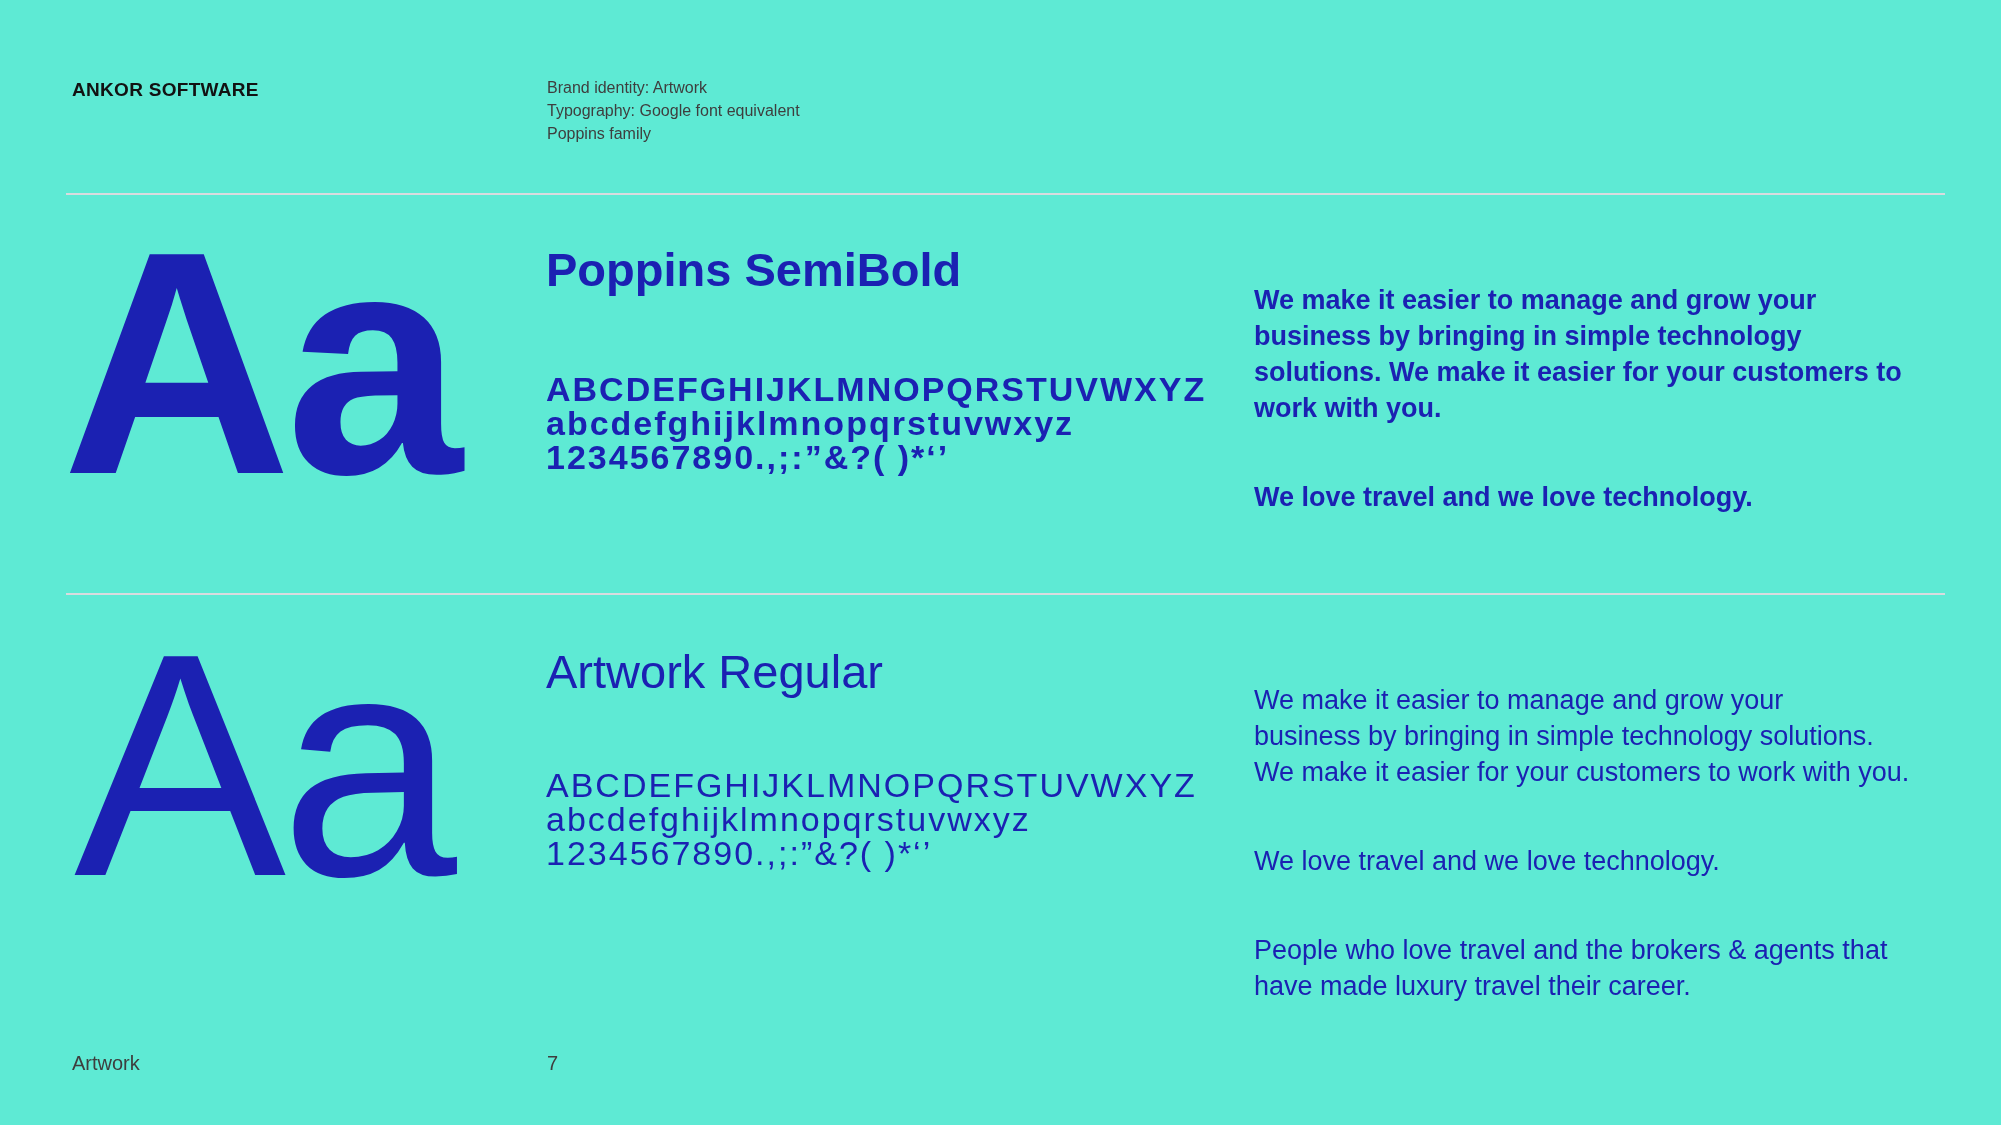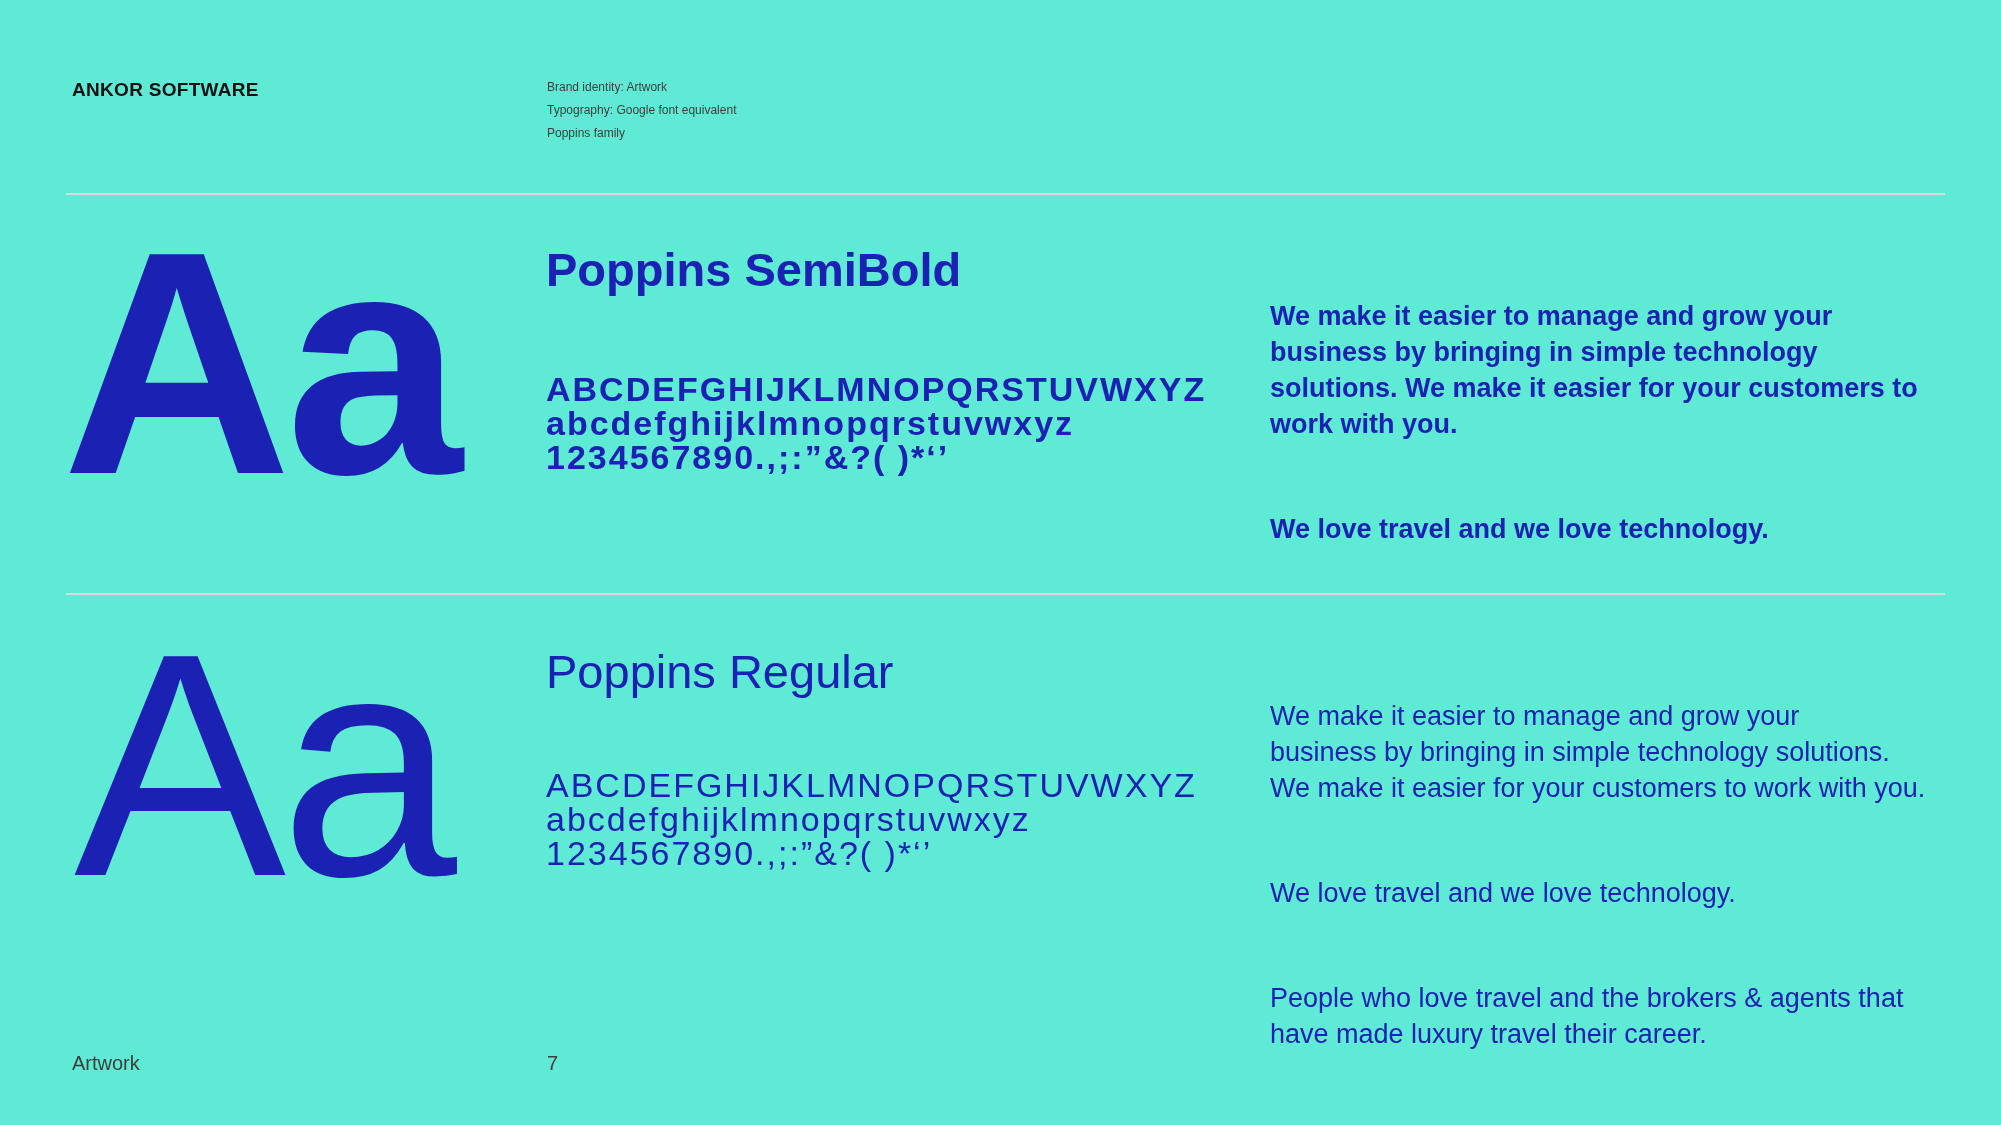--- a/index.html
+++ b/index.html
@@ -17,21 +17,21 @@
   }
 
   
   .brand {
     position: absolute; left: 72px; top: 78px;
     font-size: 19px; font-weight: 700; letter-spacing: 0.3px;
     color: var(--text-dark); line-height: 23px;
   }
   .meta {
     position: absolute; left: 547px; top: 76px;
-    font-size: 12px; font-weight: 400; color: var(--text-gray);
+    font-size: 16px; font-weight: 400; color: var(--text-gray);
     line-height: 23px; white-space: pre-line;
   }
 
   .divider {
     position: absolute; left: 66px; width: 1879px; height: 2px;
     background: var(--divider);
   }
   .divider-1 { top: 193px; }
   .divider-2 { top: 593px; }
 
@@ -61,21 +61,21 @@
   .a2 { top: 768px; font-weight: 400; }
 
   
   .paras {
     position: absolute; left: 1254px; width: 700px;
     color: var(--blue); font-size: 27px; line-height: 36px;
     white-space: pre-line;
   }
   .p1 { top: 246px; font-weight: 700; }
   .p2 { top: 646px; font-weight: 400; }
-  .paras p { margin: 16px; }
+  .paras p { margin: 0; }
   .paras p + p { margin-top: 17px; }
 
   
   .footer-label, .footer-page {
     position: absolute; top: 1052px;
     font-size: 20px; color: var(--text-gray); line-height: 23px;
   }
   .footer-label { left: 72px; }
   .footer-page  { left: 547px; }
 </style>
@@ -107,21 +107,21 @@
 solutions. We make it easier for your customers to
 work with you.</p>
       <p>We love travel and we love technology.</p>
     </div>
   </section>
 
   <div class="divider divider-2"></div>
 
   <section>
     <div class="glyph g2">Aa</div>
-    <h2 class="title t2">Poppins Regular</h2>
+    <h2 class="title t2">Artwork Regular</h2>
     <div class="alpha a2">
       <div>ABCDEFGHIJKLMNOPQRSTUVWXYZ</div>
       <div>abcdefghijklmnopqrstuvwxyz</div>
       <div>1234567890.,;:”&amp;?( )*‘’</div>
     </div>
     <div class="paras p2">
       <p>We make it easier to manage and grow your
 business by bringing in simple technology solutions.
 We make it easier for your customers to work with you.</p>
       <p>We love travel and we love technology.</p>

